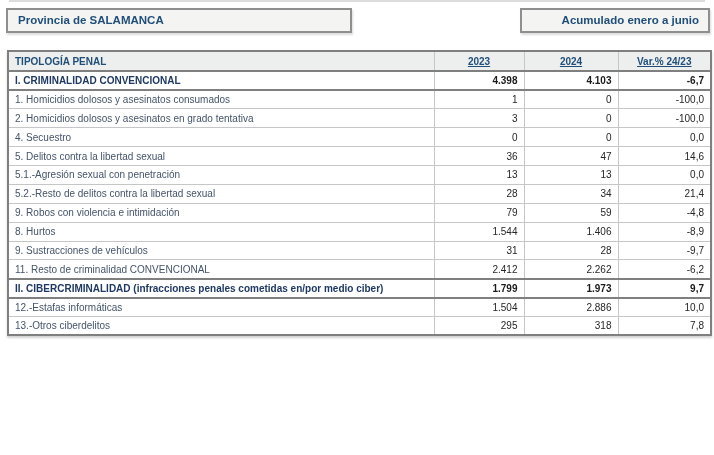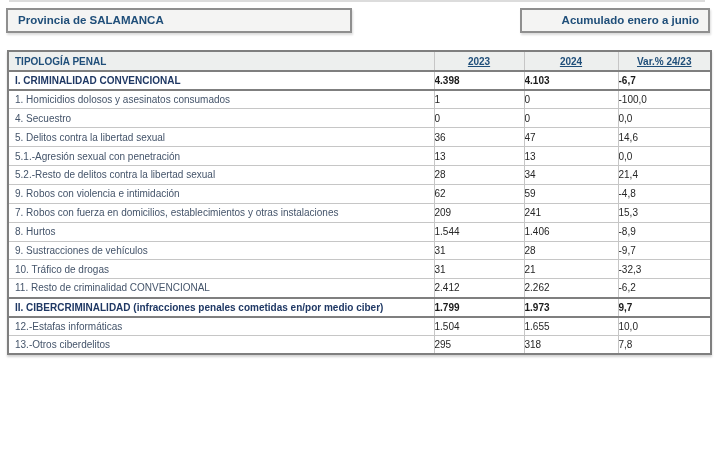--- a/index.html
+++ b/index.html
@@ -74,20 +74,21 @@
   .crime-table th.label-col { text-align: left; padding-left: 6px; }
   .crime-table th.num-col   { text-align: center; text-decoration: underline; }
 
   .crime-table td.label {
     text-align: left;
     padding-left: 6px;
     color: #44546a;
     margin-top: 36px;
   }
   .crime-table td.num {
+    text-align: right;
     padding-right: 6px;
     color: #262626;
     margin-top: 12px;
   }
   .crime-table tr.section td {
     font-weight: bold;
     border-top: 2px solid #7f7f7f;
     border-bottom: 2px solid #7f7f7f;
   }
   .crime-table tr.section td.label { color: #1f3864; }
@@ -126,20 +127,26 @@
           <td class="num">4.103</td>
           <td class="num">-6,7</td>
         </tr>
         <tr>
           <td class="label">1. Homicidios dolosos y asesinatos consumados</td>
           <td class="num">1</td>
           <td class="num">0</td>
           <td class="num">-100,0</td>
         </tr>
         <tr>
+          <td class="label">2. Homicidios dolosos y asesinatos en grado tentativa</td>
+          <td class="num">3</td>
+          <td class="num">0</td>
+          <td class="num">-100,0</td>
+        </tr>
+        <tr>
           <td class="label">4. Secuestro</td>
           <td class="num">0</td>
           <td class="num">0</td>
           <td class="num">0,0</td>
         </tr>
         <tr>
           <td class="label">5. Delitos contra la libertad sexual</td>
           <td class="num">36</td>
           <td class="num">47</td>
           <td class="num">14,6</td>
@@ -151,64 +158,52 @@
           <td class="num">0,0</td>
         </tr>
         <tr>
           <td class="label">5.2.-Resto de delitos contra la libertad sexual</td>
           <td class="num">28</td>
           <td class="num">34</td>
           <td class="num">21,4</td>
         </tr>
         <tr>
           <td class="label">9. Robos con violencia e intimidación</td>
-          <td class="num">62</td>
+          <td class="num">79</td>
           <td class="num">59</td>
           <td class="num">-4,8</td>
-        </tr>
-        <tr>
-          <td class="label">7. Robos con fuerza en domicilios, establecimientos y otras instalaciones</td>
-          <td class="num">209</td>
-          <td class="num">241</td>
-          <td class="num">15,3</td>
         </tr>
         <tr>
           <td class="label">8. Hurtos</td>
           <td class="num">1.544</td>
           <td class="num">1.406</td>
           <td class="num">-8,9</td>
         </tr>
         <tr>
           <td class="label">9. Sustracciones de vehículos</td>
           <td class="num">31</td>
           <td class="num">28</td>
           <td class="num">-9,7</td>
-        </tr>
-        <tr>
-          <td class="label">10. Tráfico de drogas</td>
-          <td class="num">31</td>
-          <td class="num">21</td>
-          <td class="num">-32,3</td>
         </tr>
         <tr>
           <td class="label">11. Resto de criminalidad CONVENCIONAL</td>
           <td class="num">2.412</td>
           <td class="num">2.262</td>
           <td class="num">-6,2</td>
         </tr>
         <tr class="section">
           <td class="label">II. CIBERCRIMINALIDAD (infracciones penales cometidas en/por medio ciber)</td>
           <td class="num">1.799</td>
           <td class="num">1.973</td>
           <td class="num">9,7</td>
         </tr>
         <tr>
           <td class="label">12.-Estafas informáticas</td>
           <td class="num">1.504</td>
-          <td class="num">1.655</td>
+          <td class="num">2.886</td>
           <td class="num">10,0</td>
         </tr>
         <tr>
           <td class="label">13.-Otros ciberdelitos</td>
           <td class="num">295</td>
           <td class="num">318</td>
           <td class="num">7,8</td>
         </tr>
       </tbody>
   </table>

